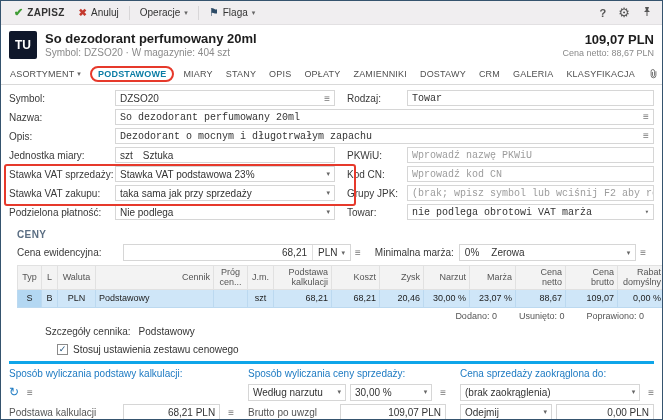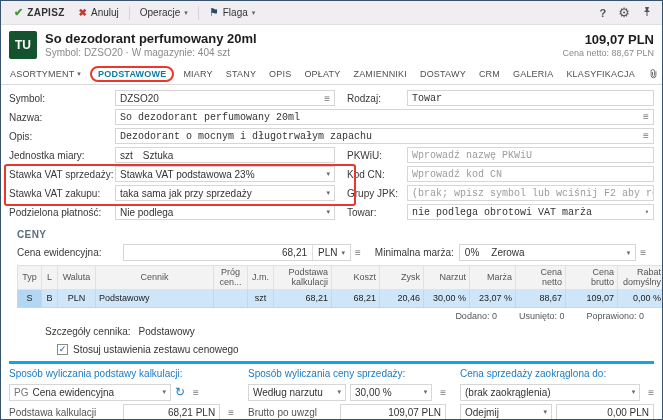--- a/index.html
+++ b/index.html
@@ -15,21 +15,21 @@
   .tb-save { font-weight:bold; color:#333; letter-spacing:.3px; }
   .tb-caret { font-size:7px; color:#666; }
   .tb-sep { width:1px; height:14px; background:#d8d6d8; margin:0 3px; }
   .tb-flag { color:#2c4a66; font-size:11px; }
   .tb-right { margin-left:auto; display:flex; align-items:center; gap:12px; color:#555; padding-right:4px; }
   .tb-help { font-weight:bold; font-size:11px; }
   .tb-gear { font-size:13px; }
 
   
   .hdr { flex:0 0 38px; display:flex; align-items:center; padding:3px 8px 2px; background:#fff; }
-  .avatar { width:28px; height:28px; background:#14532d; color:#fff; font-weight:bold; font-size:12px; display:flex; align-items:center; justify-content:center; border-radius:2px; }
+  .avatar { width:28px; height:28px; background:#0f172a; color:#fff; font-weight:bold; font-size:12px; display:flex; align-items:center; justify-content:center; border-radius:2px; }
   .hdr-mid { margin-left:8px; }
   .hdr-title { font-size:13px; font-weight:bold; color:#1d1d1d; }
   .hdr-sub { font-size:10px; color:#8a8a8a; margin-top:1px; }
   .hdr-right { margin-left:auto; text-align:right; }
   .hdr-price { font-size:13px; font-weight:bold; color:#1d1d1d; }
   .hdr-netto { font-size:9px; color:#8a8a8a; margin-top:1px; }
 
   
   .tabs { flex:0 0 22px; display:flex; align-items:center; gap:13px; padding:0 9px; border-bottom:1px solid #d9d9d9; font-size:9px; color:#4f4f4f; letter-spacing:.2px; }
   .tab { display:flex; align-items:center; gap:3px; white-space:nowrap; cursor:default; }
@@ -59,21 +59,21 @@
   .ce-box { width:228px; display:flex; align-items:stretch; border:1px solid #d6d6d6; height:17px; }
   .ce-val { flex:1; display:flex; align-items:center; justify-content:flex-end; padding:0 5px; }
   .ce-cur { display:flex; align-items:center; gap:4px; padding:0 5px; border-left:1px solid #e0e0e0; color:#333; }
   .mm-lbl { margin-left:14px; width:84px; color:#3a3a3a; }
   .mm-box { flex:1; display:flex; align-items:center; border:1px solid #d6d6d6; height:17px; padding:0 5px; }
   .mm-name { margin-left:12px; }
 
   table.prices { width:100%; border-collapse:collapse; table-layout:fixed; font-size:9px; margin-top:1px; }
   .prices th { background:#f3f3f3; border:1px solid #e1e1e1; color:#555; font-weight:normal; padding:1px 3px; line-height:1.15; white-space:pre-line; height:20px; text-align:center; overflow:hidden; }
   .prices th.num { text-align:right; }
-  .prices th.lft { text-align:center; }
+  .prices th.lft { text-align:right; }
   .prices td { border:1px solid #bcd9f0; padding:2px 3px; height:18px; background:#cfe6f8; color:#222; overflow:hidden; white-space:nowrap; }
   .prices td.num { text-align:right; }
   .prices td.ctr { text-align:center; }
   .prices td.typ { background:#b3d7f2; text-align:center; }
 
   .counts { display:flex; justify-content:flex-end; gap:22px; font-size:9px; color:#555; margin:3px 2px 2px; }
   .details { display:flex; align-items:center; height:16px; margin-top:3px; padding-left:28px; }
   .details .dlbl { color:#3a3a3a; margin-right:8px; }
   .chk-row { display:flex; align-items:center; height:15px; margin-top:2px; padding-left:40px; }
   .chkbox { width:11px; height:11px; border:1px solid #8a8a8a; background:#fff; display:flex; align-items:center; justify-content:center; font-size:9px; color:#1b4e79; line-height:9px; margin-right:5px; }
@@ -360,25 +360,20 @@
       <span class="chkbox">✓</span>
       <span>Stosuj ustawienia zestawu cenowego</span>
     </div>
   </div>
 
   <div class="panels">
 
     <div class="panel p1">
       <div class="p-title">Sposób wyliczania podstawy kalkulacji:</div>
       <div class="prow">
-        <div class="sel" style="width:162px">
-          <span class="pg-pre">PG</span>
-          <span>Cena ewidencyjna</span>
-          <span class="caret">▾</span>
-        </div>
         <span class="refresh">↻</span>
         <span class="micon">≡</span>
       </div>
       <div class="prow">
         <span class="plbl" style="width:110px">Podstawa kalkulacji</span>
         <div class="vbox" style="flex:1">
           <span>68,21 PLN</span>
         </div>
         <span class="micon">≡</span>
       </div>

